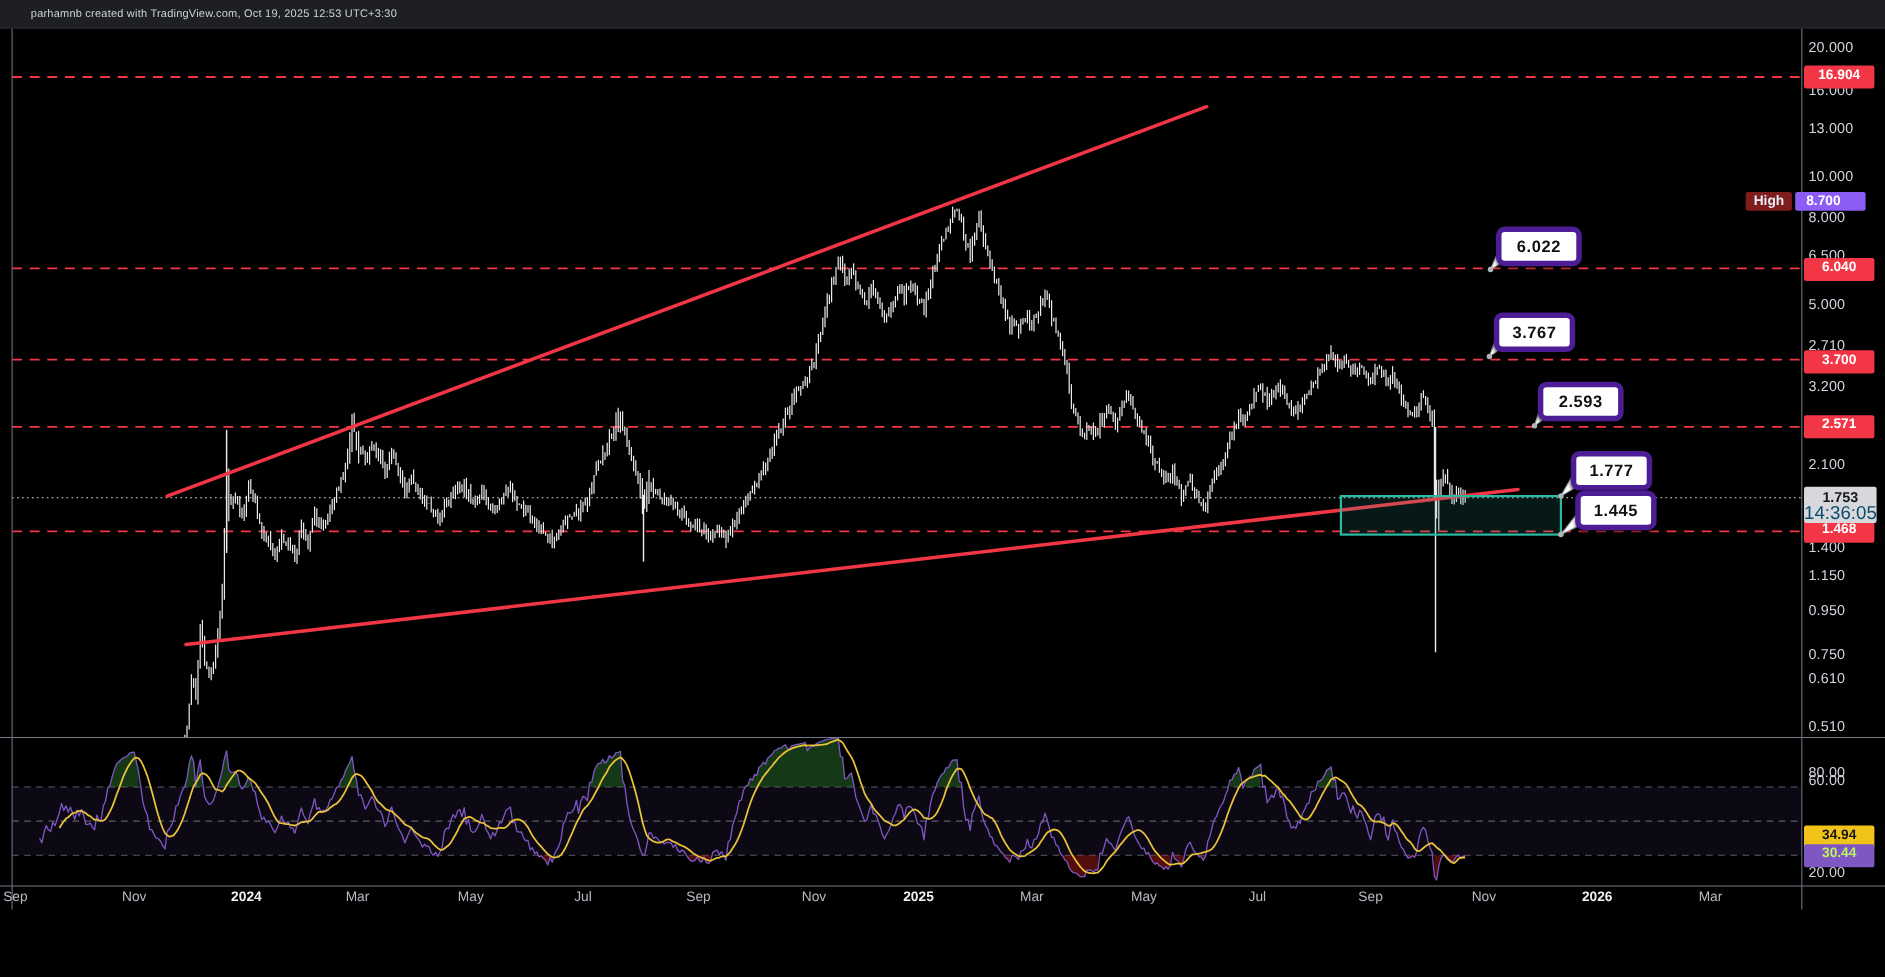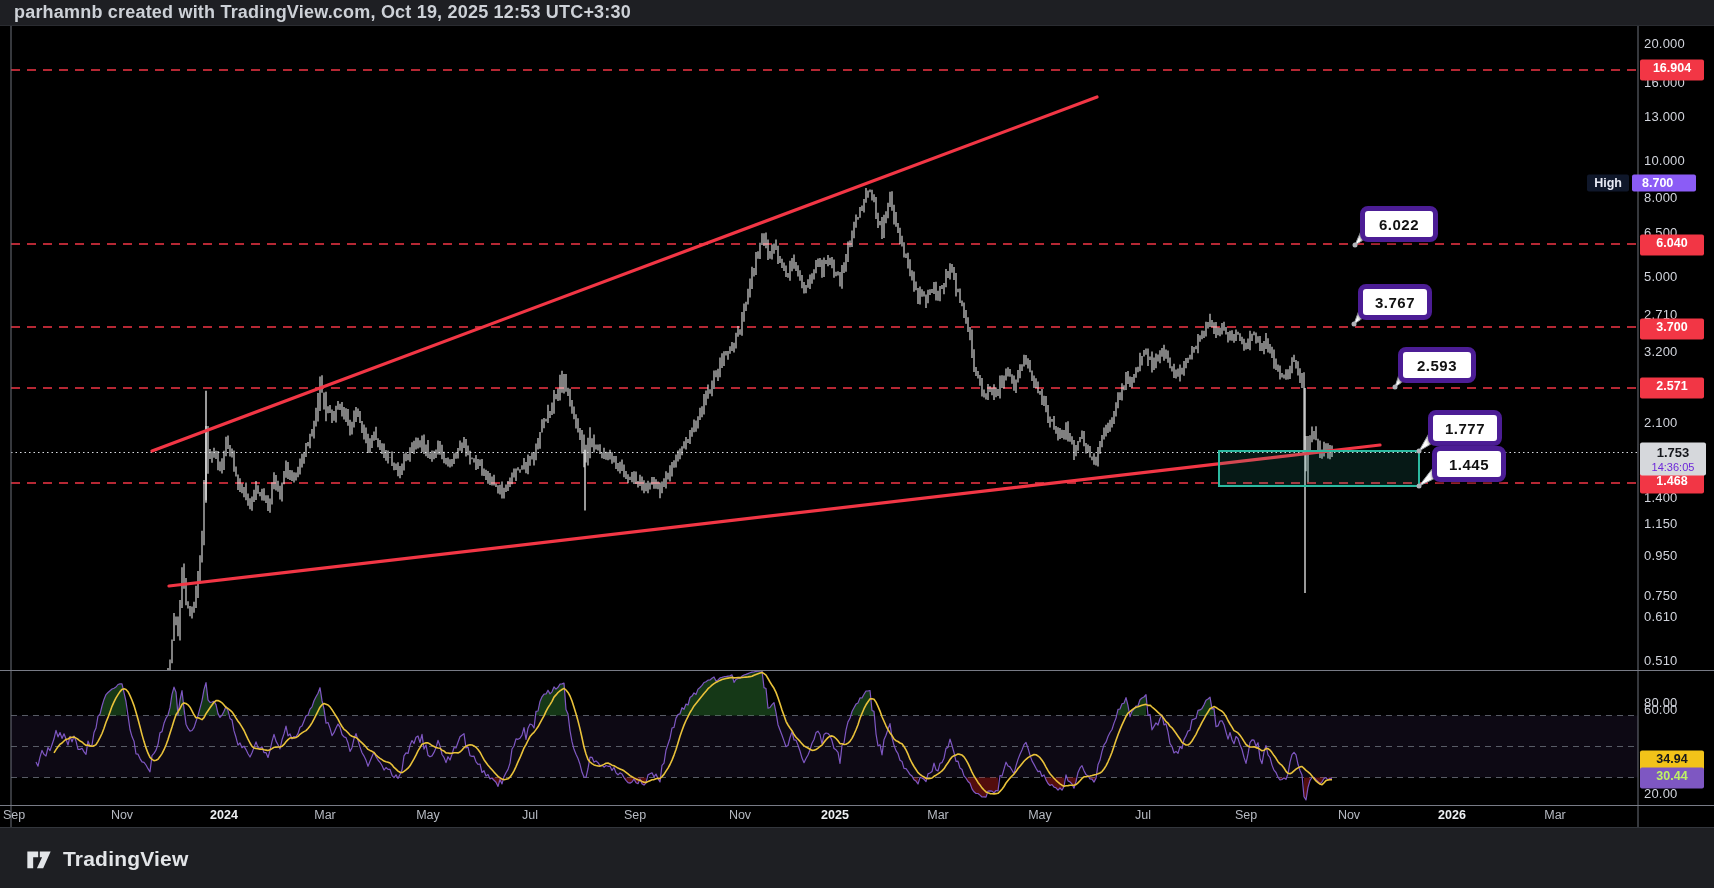--- a/index.html
+++ b/index.html
@@ -1,45 +1,45 @@
 <!DOCTYPE html>
 <html><head>
 <meta charset="utf-8">
 <style>
   html,body{margin:0;padding:0;background:#000;}
   #app{position:relative;width:1714px;height:888px;background:#000;overflow:hidden;
        font-family:"Liberation Sans","DejaVu Sans",sans-serif;}
   
   #topbar{position:absolute;left:0;top:0;width:100%;height:25px;background:#1e1f23;
           border-bottom:1px solid #2a2c31;display:flex;align-items:center;z-index:30;}
-  #topbar .wm{margin-left:14px;font-size:18px;font-weight:700;color:#cdd1d7;letter-spacing:.2px;}
+  #topbar .wm{margin-left:28px;font-size:10px;font-weight:400;color:#cdd1d7;letter-spacing:.2px;}
   
   #legend{position:absolute;left:16px;top:31px;z-index:25;font-size:13.5px;color:#e6e9ed;
           font-weight:500;white-space:nowrap;}
   #legend span{margin-right:5px;}
   #legend .v{margin-right:9px;}
   
   svg#chart{position:absolute;left:0;top:0;z-index:5;}
   
   .axlabel{position:absolute;left:1644px;width:66px;font-size:13px;color:#d1d4dc;z-index:8;
            transform:translateY(-50%);letter-spacing:.2px;}
   .badge{position:absolute;left:1640px;width:64px;height:21px;line-height:17px;text-align:center;
          font-size:12.5px;font-weight:700;border-radius:2px;transform:translateY(-50%);z-index:12;}
   .badge.red{background:#f23645;color:#fff;}
   .badge.yellow{background:#f2c319;color:#16181d;z-index:13;}
   .badge.purple{background:#7e57c2;color:#bef264;z-index:13;}
   #high-badge{position:absolute;transform:translateY(-50%);z-index:12;display:flex;}
-  #high-badge .hl{background:#0f172a;color:#e8eaf4;font-size:12.5px;font-weight:700;
+  #high-badge .hl{background:#7f1d1d;color:#e8eaf4;font-size:12.5px;font-weight:700;
                   padding:1px 7px;border-radius:2px;height:15px;line-height:15px;margin-right:3px;}
   #high-badge .hp{background:#8b5cf6;color:#fff;font-size:12.5px;font-weight:700;
                   padding:1px 10px;border-radius:2px;height:15px;line-height:15px;width:44px;text-align:left;}
   #price-badge{position:absolute;left:1640px;width:66px;transform:translateY(-50%);z-index:14;
                background:#d6d8dc;border-radius:2px;text-align:center;padding:2px 0;}
   #price-badge .p{font-size:13px;font-weight:700;color:#15171c;line-height:15px;}
-  #price-badge .cd{font-size:11px;color:#6d28d9;line-height:14px;}
+  #price-badge .cd{font-size:17px;color:#0c4a6e;line-height:14px;}
   
   #timeaxis{position:absolute;left:0;top:805px;width:1714px;height:22px;z-index:8;}
   .tlabel{position:absolute;top:3px;transform:translateX(-50%);font-size:12.5px;color:#b6bac2;}
   .tlabel.year{color:#eef0f3;font-weight:700;}
   
   .callout{position:absolute;z-index:20;background:#ffffff;border:5px solid #4c1d95;border-radius:8px;
            box-shadow:0 1px 3px rgba(0,0,0,.6);color:#111;font-weight:700;font-size:15px;
            display:flex;align-items:center;justify-content:center;letter-spacing:.5px;}
   
   #footer{position:absolute;left:0;top:827px;width:100%;height:61px;background:#1e1f23;
@@ -778,23 +778,14 @@
     </div>
 
   <div id="callouts">
       <div class="callout" style="left: 1360px; top: 206px; width: 68px; height: 26px;">6.022</div>
       <div class="callout" style="left: 1358px; top: 284px; width: 64px; height: 26px;">3.767</div>
       <div class="callout" style="left: 1398px; top: 347px; width: 68px; height: 26px;">2.593</div>
       <div class="callout" style="left: 1428px; top: 410px; width: 64px; height: 26px;">1.777</div>
       <div class="callout" style="left: 1432px; top: 446px; width: 64px; height: 26px;">1.445</div>
     </div>
 
-  <div id="footer">
-    <div class="logo">
-      <svg width="30" height="30" viewBox="0 0 36 36">
-        <path fill="#e3e5e8" d="M4 9 h13 v7 h-6 v13 h-7 z"></path>
-        <path fill="#e3e5e8" d="M19 9 h13 l-9 20 h-7.5 l6.2-13 h-2.7 z"></path>
-      </svg>
-      <span class="brand">TradingView</span>
-    </div>
-  </div>
 
 </div>
 
 </body></html>

